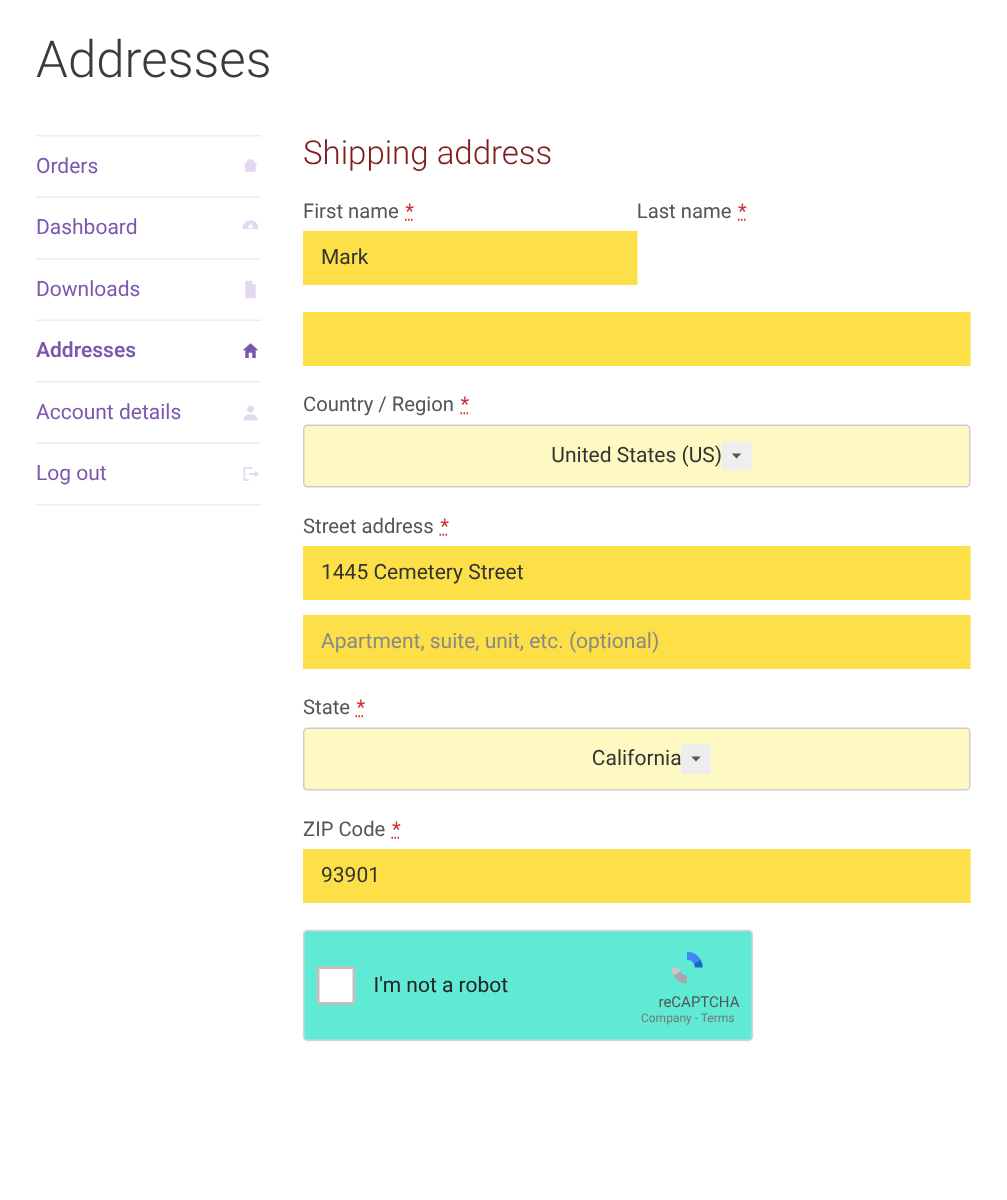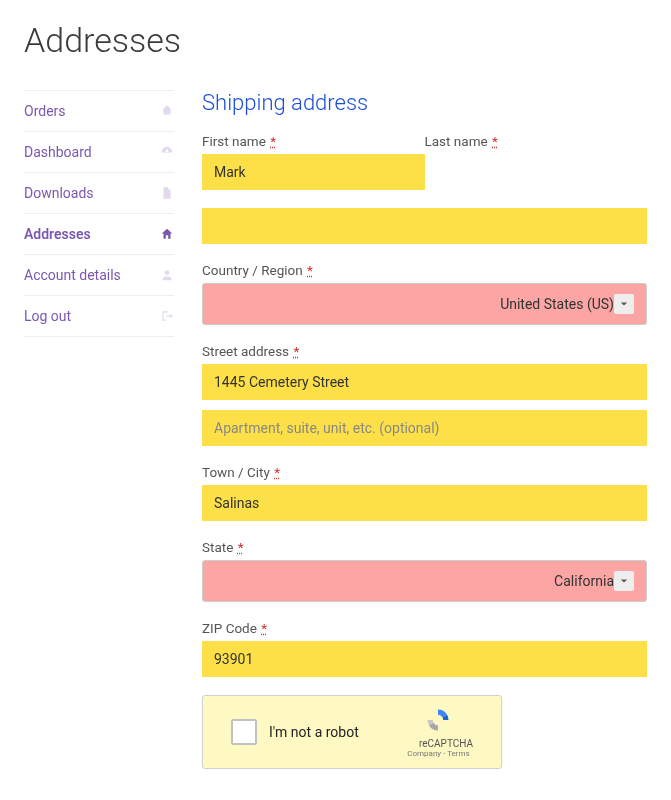--- a/index.html
+++ b/index.html
@@ -43,21 +43,21 @@
     fill: #7b58b0;
     color: #7b58b0;
   }
   .main {
     flex: 1;
     padding-left: 28px;
   }
   h2.section-title {
     font-size: 22px;
     font-weight: 300;
-    color: #1d4ed8;
+    color: #7f1d1d;
     margin-bottom: 18px;
   }
   .row { display: flex; }
   .row .field { flex: 1; }
   .field { margin-bottom: 18px; }
   .field label {
     display: block;
     font-size: 13.5px;
     color: #555;
     margin-bottom: 5px;
@@ -71,46 +71,46 @@
     width: 100%;
     font-size: 14px;
     padding: 10px 12px;
     border: none;
     background: #fde047;
     color: #333;
     font-family: inherit;
   }
   .input::placeholder { color: #888; }
   .select {
-    background: #fca5a5;
+    background: #fef9c3;
     border: 1px solid #ccc;
     border-radius: 3px;
     position: relative;
     display: flex;
     align-items: center;
-    justify-content: flex-end;
+    justify-content: center;
     cursor: pointer;
     padding-left: 32px;
   }
   .select .caret {
     width: 20px; height: 20px;
     background: #eee;
     border-radius: 2px;
     display: flex;
     align-items: center;
     justify-content: center;
   }
   .select .caret svg { width: 8px; height: 8px; fill: #555; }
   .apt { margin-top: 10px; }
   .recaptcha {
     width: 300px;
     border: 1px solid #d3d3d3;
     border-radius: 3px;
-    background: #fef9c3;
-    padding: 10px 28px;
+    background: #5eead4;
+    padding: 10px 8px;
     display: flex;
     align-items: center;
     box-shadow: 0 0 3px rgba(0,0,0,0.06);
     margin-bottom: 26px;
   }
   .recaptcha .cb {
     width: 26px; height: 26px;
     border: 2px solid #c1c1c1;
     border-radius: 2px;
     background: #fff;
@@ -217,26 +217,20 @@
     </div>
 
     <div class="field">
       <label>
         <span>Street address</span> <span class="req">*</span>
       </label>
       <input class="input" type="text" value="1445 Cemetery Street" style="">
       <input class="input apt" type="text" placeholder="Apartment, suite, unit, etc. (optional)" style="">
     </div>
 
-    <div class="field">
-      <label>
-        <span>Town / City</span> <span class="req">*</span>
-      </label>
-      <input class="input" type="text" value="Salinas" style="">
-    </div>
 
     <div class="field">
       <label>
         <span>State</span> <span class="req">*</span>
       </label>
       <div class="select">
         <span>California</span>
         <span class="caret">
           <svg viewBox="0 0 10 10">
               <path d="M1 3l4 4 4-4z"></path>

